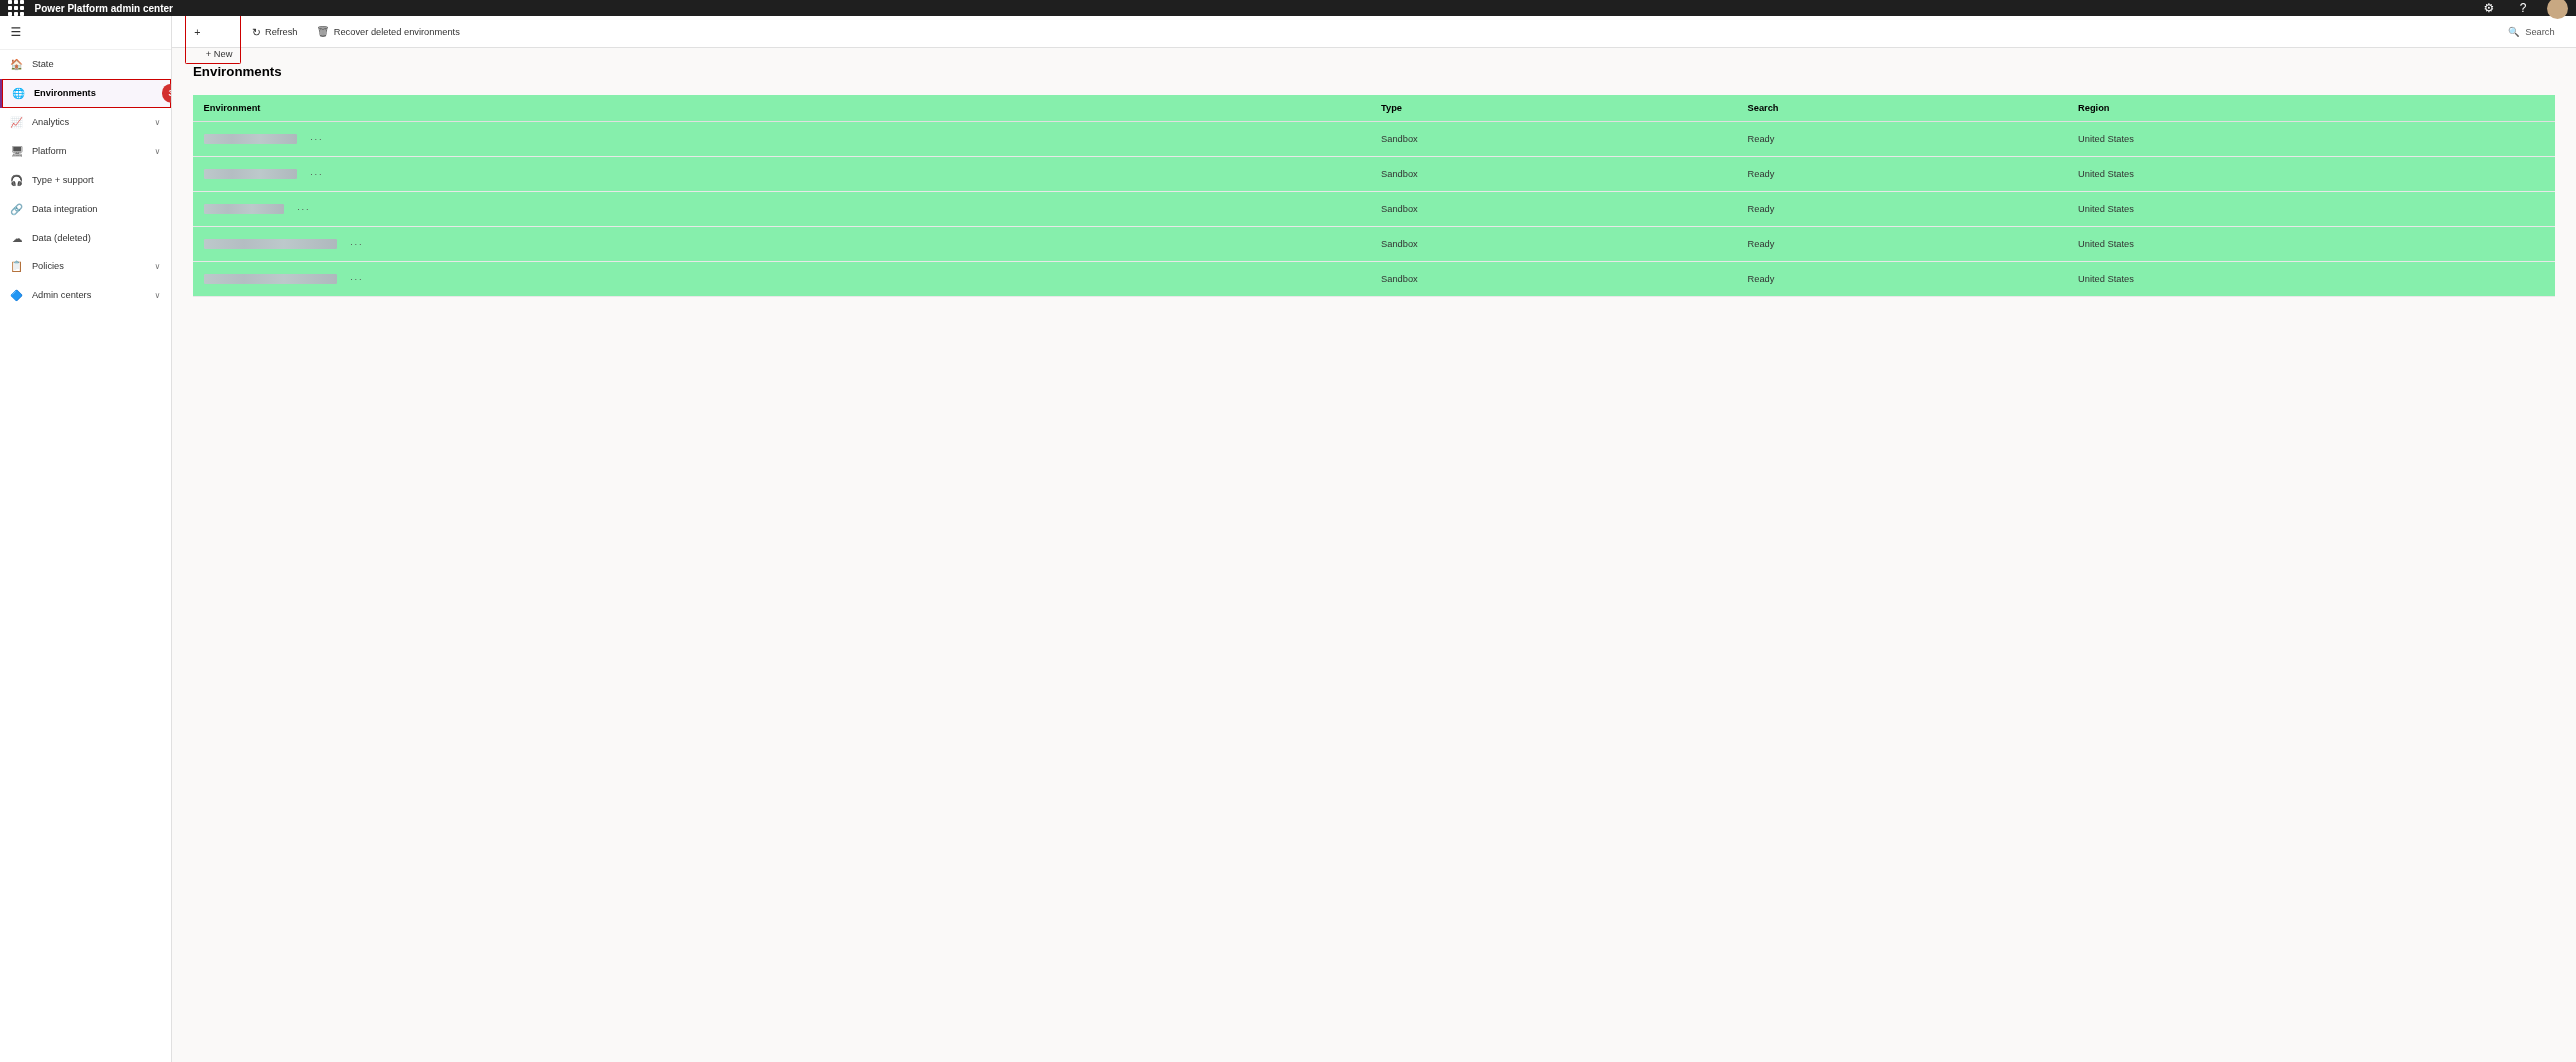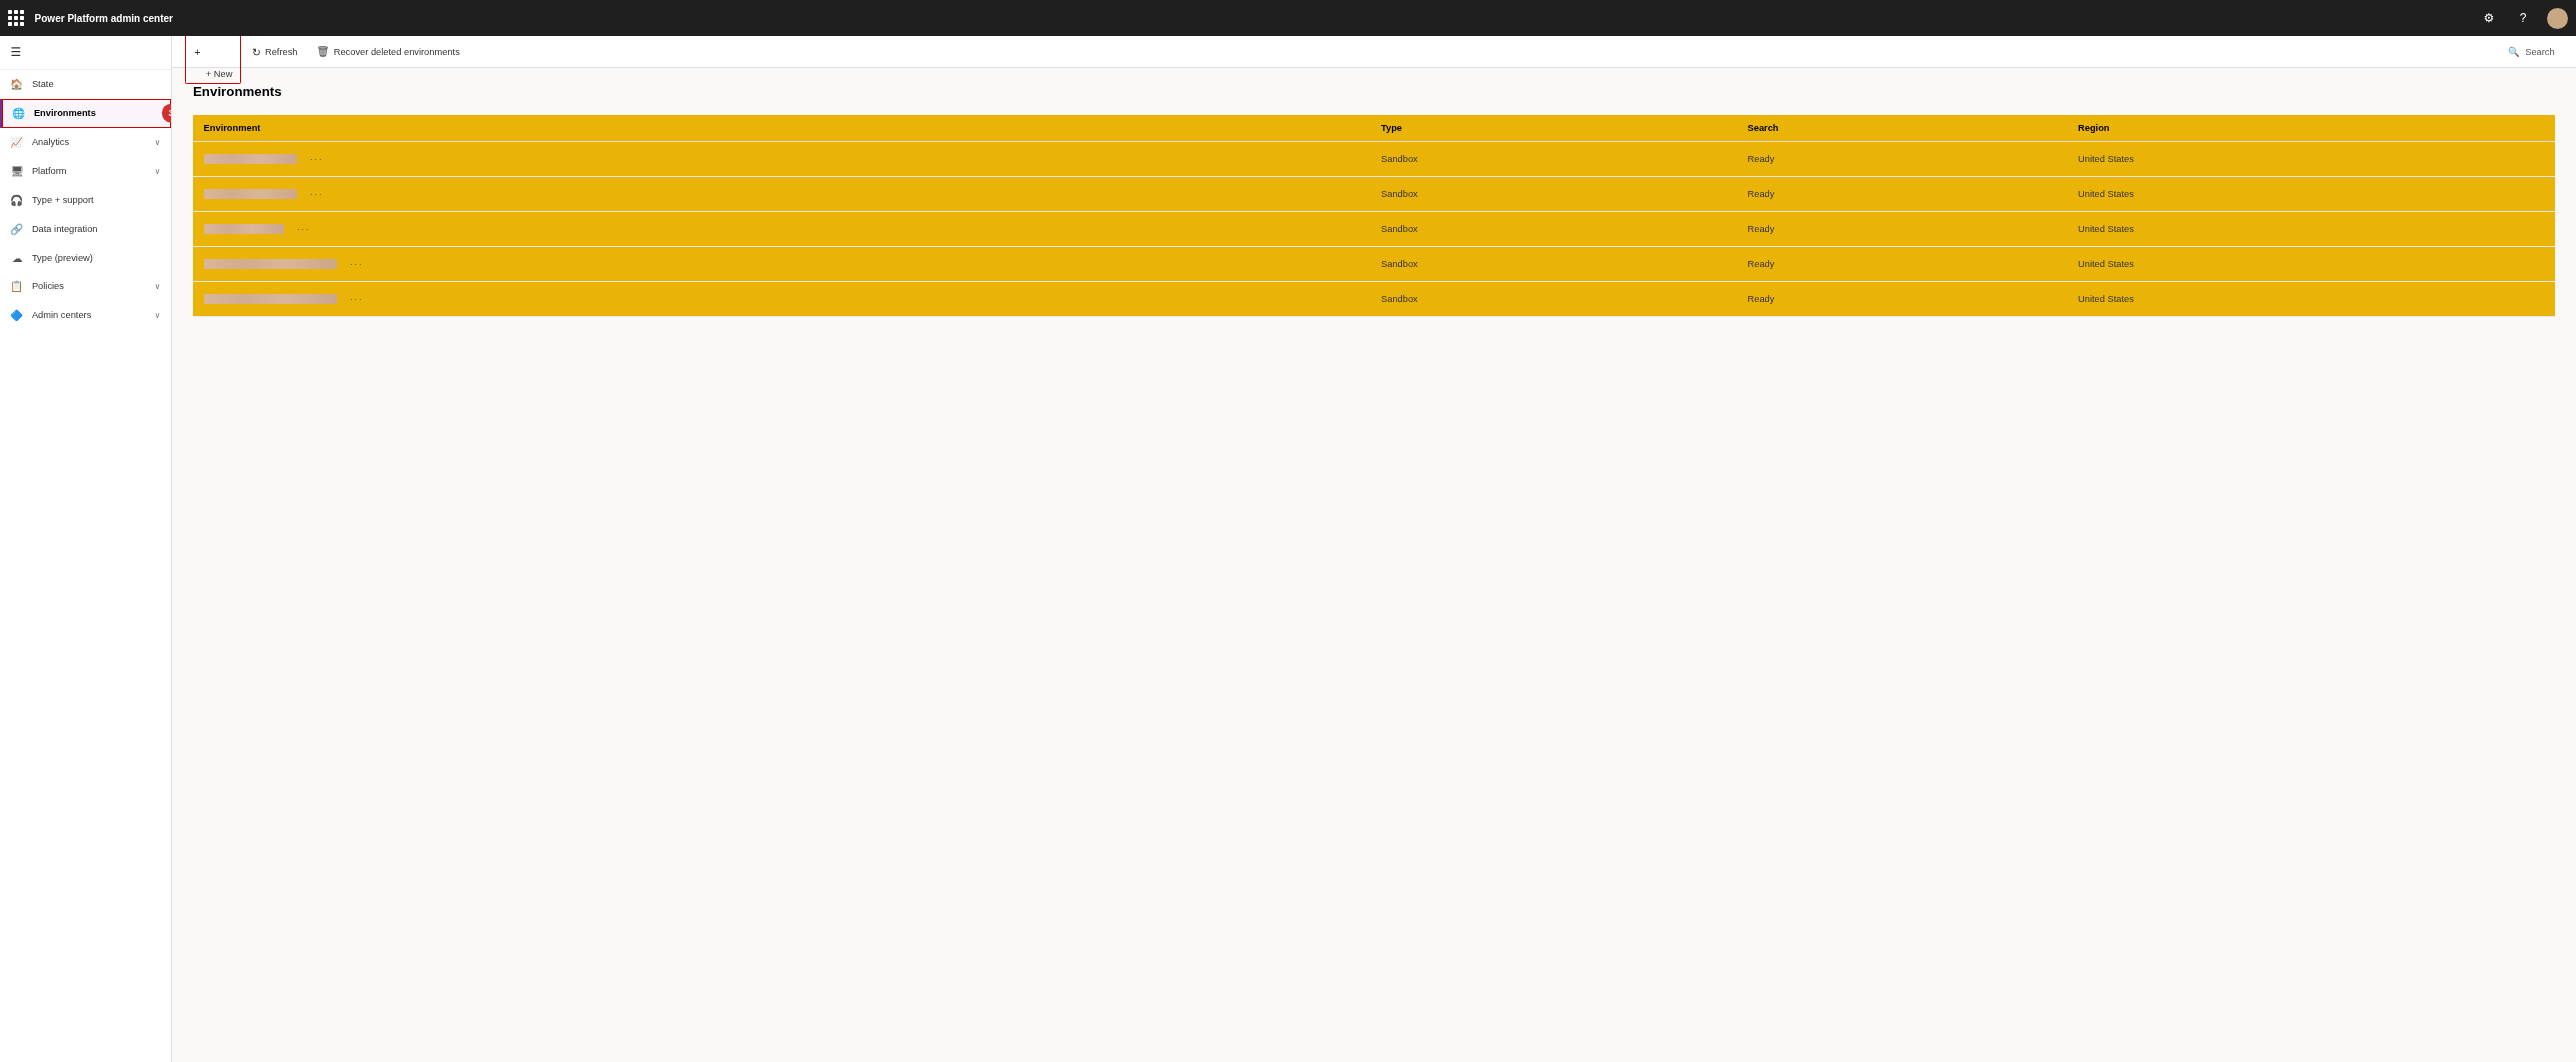--- a/index.html
+++ b/index.html
@@ -4,21 +4,21 @@
   <style>
     * { box-sizing: border-box; margin: 0; padding: 0; }
     body { font-family: 'Segoe UI', sans-serif; font-size: 9.3px; background: #f3f2f1; display: flex; flex-direction: column; height: 100vh; overflow: hidden; }
 
     
     .topbar {
       background: #1f1f1f;
       color: #fff;
       display: flex;
       align-items: center;
-      height: 36px;
+      height: 16px;
       padding: 0 8px;
       flex-shrink: 0;
       position: relative;
       z-index: 10;
     }
     .topbar-grid-icon {
       display: grid;
       grid-template-columns: repeat(3, 4px);
       grid-template-rows: repeat(3, 4px);
       gap: 2px;
@@ -210,21 +210,21 @@
       font-size: 13.3px;
       font-weight: 600;
       color: #000;
       margin-bottom: 16px;
     }
 
     
     .env-table {
       width: 100%;
       border-collapse: collapse;
-      background: #eab308;
+      background: #86efac;
     }
     .env-table th {
       text-align: left;
       padding: 8px 10.6px;
       font-weight: 700;
       font-size: 9.3px;
       color: #000;
       border-bottom: 1.3px solid #e0e0e0;
     }
     .env-table td {
@@ -331,21 +331,21 @@
       <span class="sidebar-item-label">Type + support</span>
     </div>
 
     <div class="sidebar-item">
       <span class="sidebar-item-icon">🔗</span>
       <span class="sidebar-item-label">Data integration</span>
     </div>
 
     <div class="sidebar-item">
       <span class="sidebar-item-icon">☁</span>
-      <span class="sidebar-item-label">Type (preview)</span>
+      <span class="sidebar-item-label">Data (deleted)</span>
     </div>
 
     <div class="sidebar-item">
       <span class="sidebar-item-icon">📋</span>
       <span class="sidebar-item-label">Policies</span>
       <span class="sidebar-item-chevron">∨</span>
     </div>
 
     <div class="sidebar-item">
       <span class="sidebar-item-icon">🔷</span>

